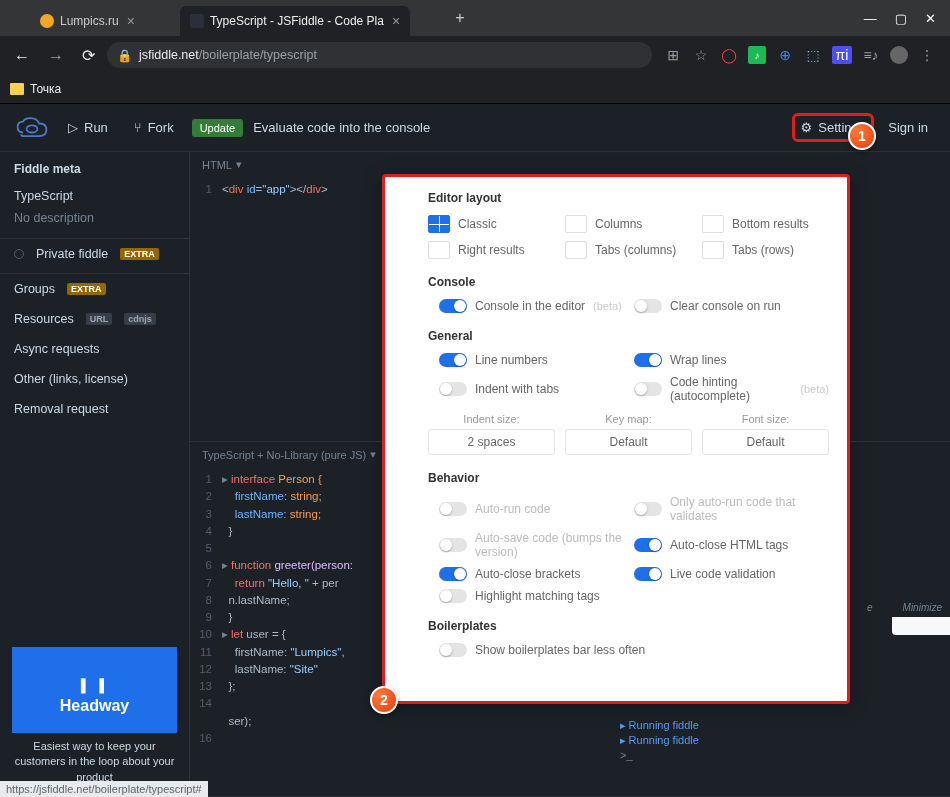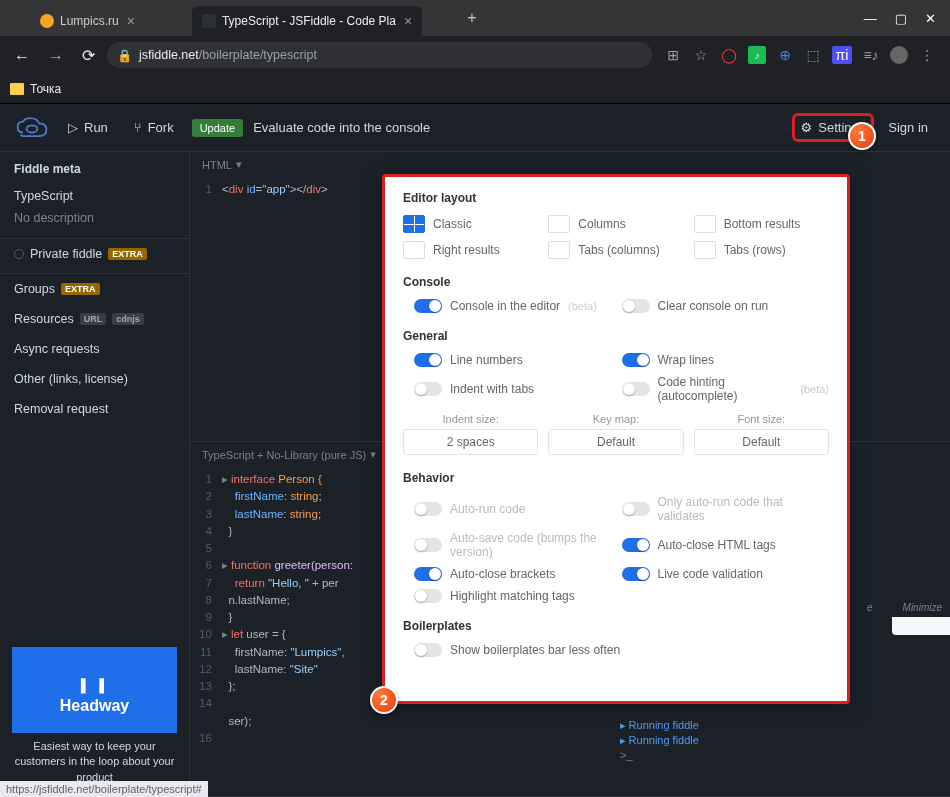--- a/index.html
+++ b/index.html
@@ -1,20 +1,20 @@
 <!DOCTYPE html>
 <html><head>
 <meta charset="utf-8">
 <style>
 * { margin: 0; padding: 0; box-sizing: border-box; font-family: -apple-system, BlinkMacSystemFont, "Segoe UI", Arial, sans-serif; }
 body { background: #fff; width: 950px; height: 797px; overflow: hidden; position: relative; }
 
 
 .browser-top { background: #333537; height: 36px; display: flex; align-items: center; gap: 35px; }
-.tab { height: 30px; display: flex; align-items: center; padding: 0 10px; font-size: 12px; color: #ccc; position: relative; margin-top: 6px; margin-left: 12px; }
+.tab { height: 30px; display: flex; align-items: center; padding: 0 10px; font-size: 12px; color: #ccc; position: relative; margin-top: 6px; }
 .tab.active { background: #202124; border-radius: 6px 6px 0 0; color: #eee; }
 .tab-favicon { width: 14px; height: 14px; margin-right: 6px; }
 .tab-close { margin-left: 8px; color: #999; font-size: 14px; }
 .new-tab { color: #ccc; padding: 0 10px; font-size: 16px; }
 .win-controls { margin-left: auto; display: flex; gap: 18px; padding-right: 14px; color: #fff; font-size: 13px; }
 
 .addr-bar { background: #202124; height: 38px; display: flex; align-items: center; padding: 0 8px; gap: 6px; }
 .nav-btn { color: #9aa0a6; font-size: 16px; padding: 4px 6px; }
 .nav-btn.enabled { color: #e8eaed; }
 .url-box { flex: 1; background: #303134; border-radius: 14px; height: 26px; display: flex; align-items: center; padding: 0 10px; font-size: 12.5px; color: #9aa0a6; gap: 6px; }
@@ -35,21 +35,21 @@
 .tb-text { color: #cdd9e5; font-size: 13px; }
 .tb-right { margin-left: auto; display: flex; align-items: center; gap: 10px; }
 .settings-btn { display: flex; align-items: center; gap: 6px; color: #cdd9e5; font-size: 13px; padding: 6px 10px; }
 .highlight-red { border: 3px solid #d92121; border-radius: 6px; padding: 4px 6px !important; }
 
 .main { display: flex; flex: 1; min-height: 0; }
 .sidebar { width: 190px; background: #1c2128; border-right: 1px solid #2d333b; display: flex; flex-direction: column; }
 .sb-section { padding: 10px 14px; border-bottom: 1px solid #2d333b; }
 .sb-title { color: #cdd9e5; font-size: 12px; font-weight: 600; margin-bottom: 8px; }
 .sb-input { color: #768390; font-size: 12.5px; padding: 3px 0; }
-.sb-item { color: #cdd9e5; font-size: 12.5px; padding: 8px 14px; display: flex; align-items: center; gap: 6px; }
+.sb-item { color: #cdd9e5; font-size: 12.5px; padding: 8px 14px; display: flex; align-items: center; gap: 12px; }
 .badge { font-size: 9px; padding: 1px 4px; border-radius: 2px; font-weight: 600; }
 .badge-extra { background: #966600; color: #fff; }
 .badge-url { background: #373e47; color: #9da7b3; }
 .toggle-dot { width: 10px; height: 10px; border-radius: 50%; border: 1px solid #545d68; }
 
 .sb-ad { margin-top: auto; padding: 12px; }
 .ad-box { background: #1f6feb; color: #fff; text-align: center; padding: 18px 10px; font-size: 16px; font-weight: 600; }
 .ad-logo { font-size: 24px; letter-spacing: 4px; margin-bottom: 4px; }
 .ad-text { color: #cdd9e5; font-size: 11px; text-align: center; margin-top: 6px; line-height: 1.4; }
 
@@ -66,21 +66,21 @@
 .typ { color: #f69d50; }
 .attr { color: #6cb6ff; }
 .tag { color: #f47067; }
 .pln { color: #adbac7; }
 .com { color: #768390; }
 
 .status-link { position: absolute; bottom: 0; left: 0; background: #e8eaed; color: #5f6368; font-size: 11px; padding: 2px 6px; }
 
 
 .settings-panel { position: absolute; top: 174px; left: 382px; width: 468px; height: 530px; background: #fff; border-radius: 4px; box-shadow: 0 4px 20px rgba(0,0,0,0.3); padding: 14px 18px; overflow-y: auto; border: 3px solid #d92121; }
-.sp-section { margin-bottom: 16px; }
+.sp-section { margin-bottom: 16px; margin-left: 25px; }
 .sp-title { font-size: 12px; font-weight: 600; color: #333; margin-bottom: 10px; }
 .sp-row { display: flex; gap: 10px; margin-bottom: 8px; }
 .layout-opt { flex: 1; display: flex; align-items: center; gap: 8px; font-size: 12px; color: #666; }
 .layout-ico { width: 22px; height: 18px; border: 1px solid #ddd; border-radius: 2px; position: relative; }
 .layout-ico.selected { border-color: #1f6feb; background: #1f6feb; }
 .layout-ico.selected::after { content:''; position:absolute; background:#fff; top:50%; left:0; right:0; height:1px; }
 .layout-ico.selected::before { content:''; position:absolute; background:#fff; left:50%; top:0; bottom:0; width:1px; }
 
 .sp-toggle-row { display: flex; margin-bottom: 8px; padding-left: 11px; }
 .sp-toggle-item { flex: 1; display: flex; align-items: center; gap: 8px; font-size: 12px; color: #666; }

